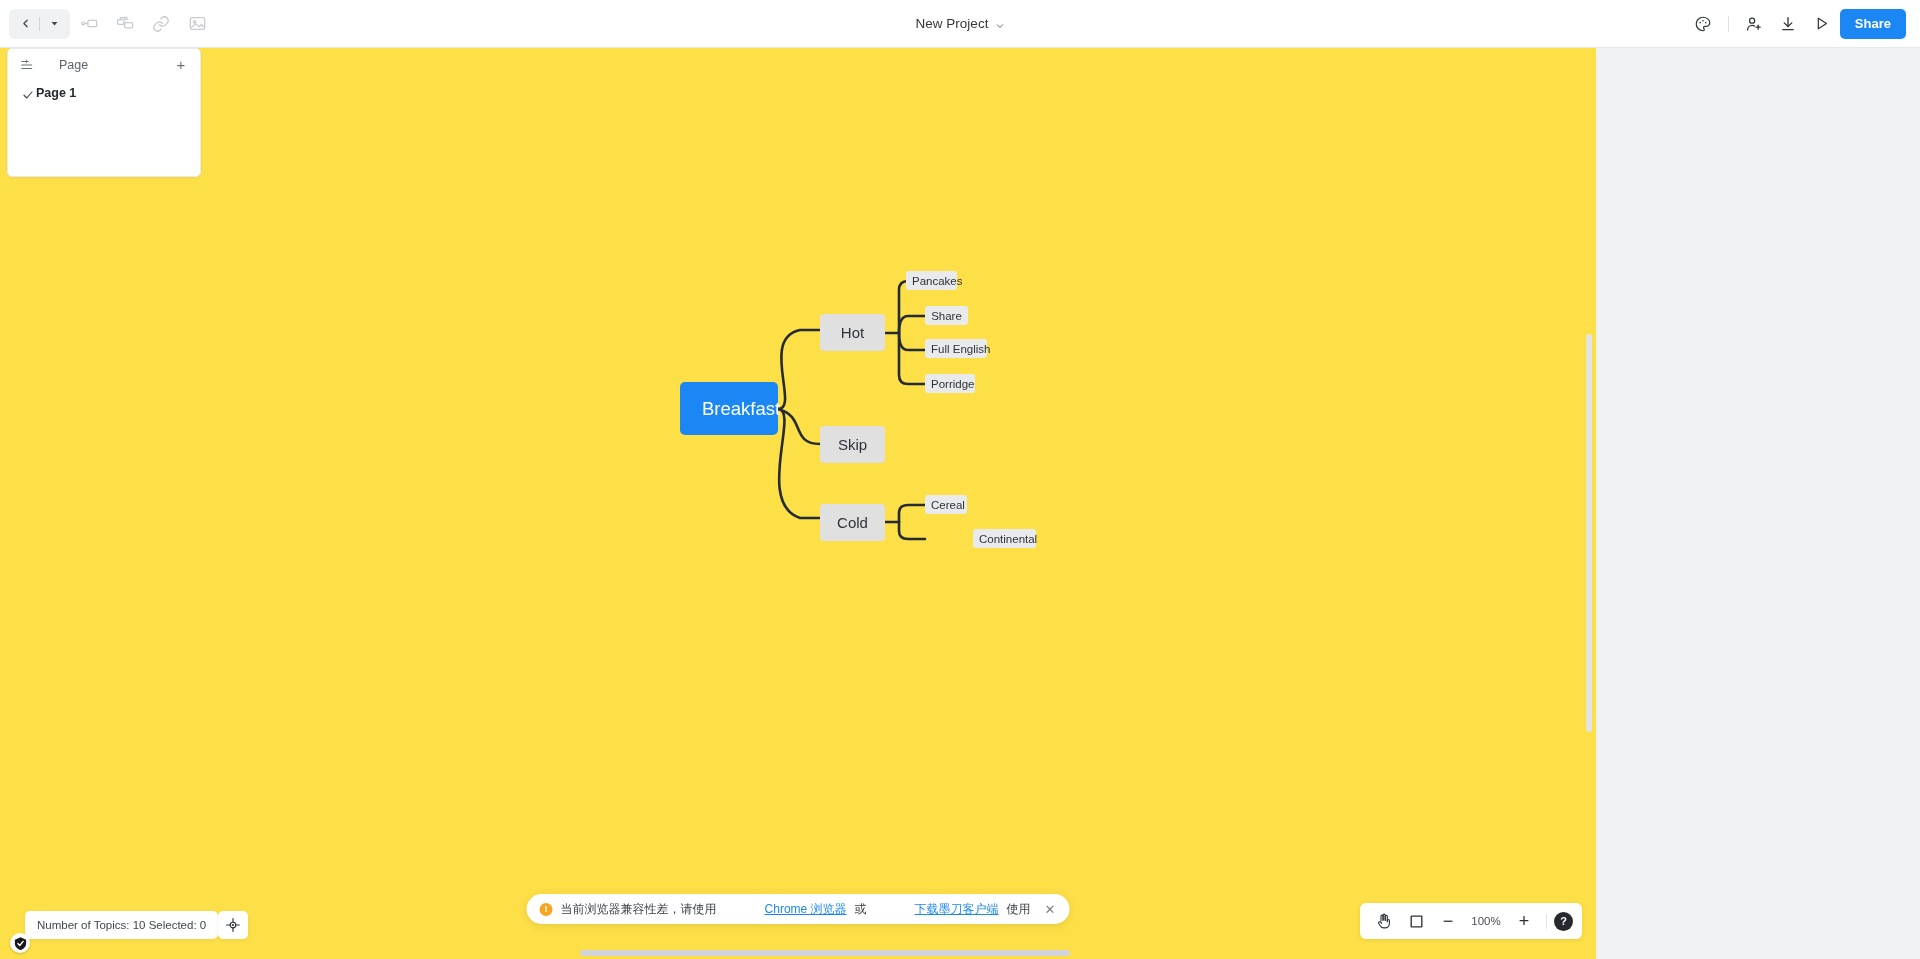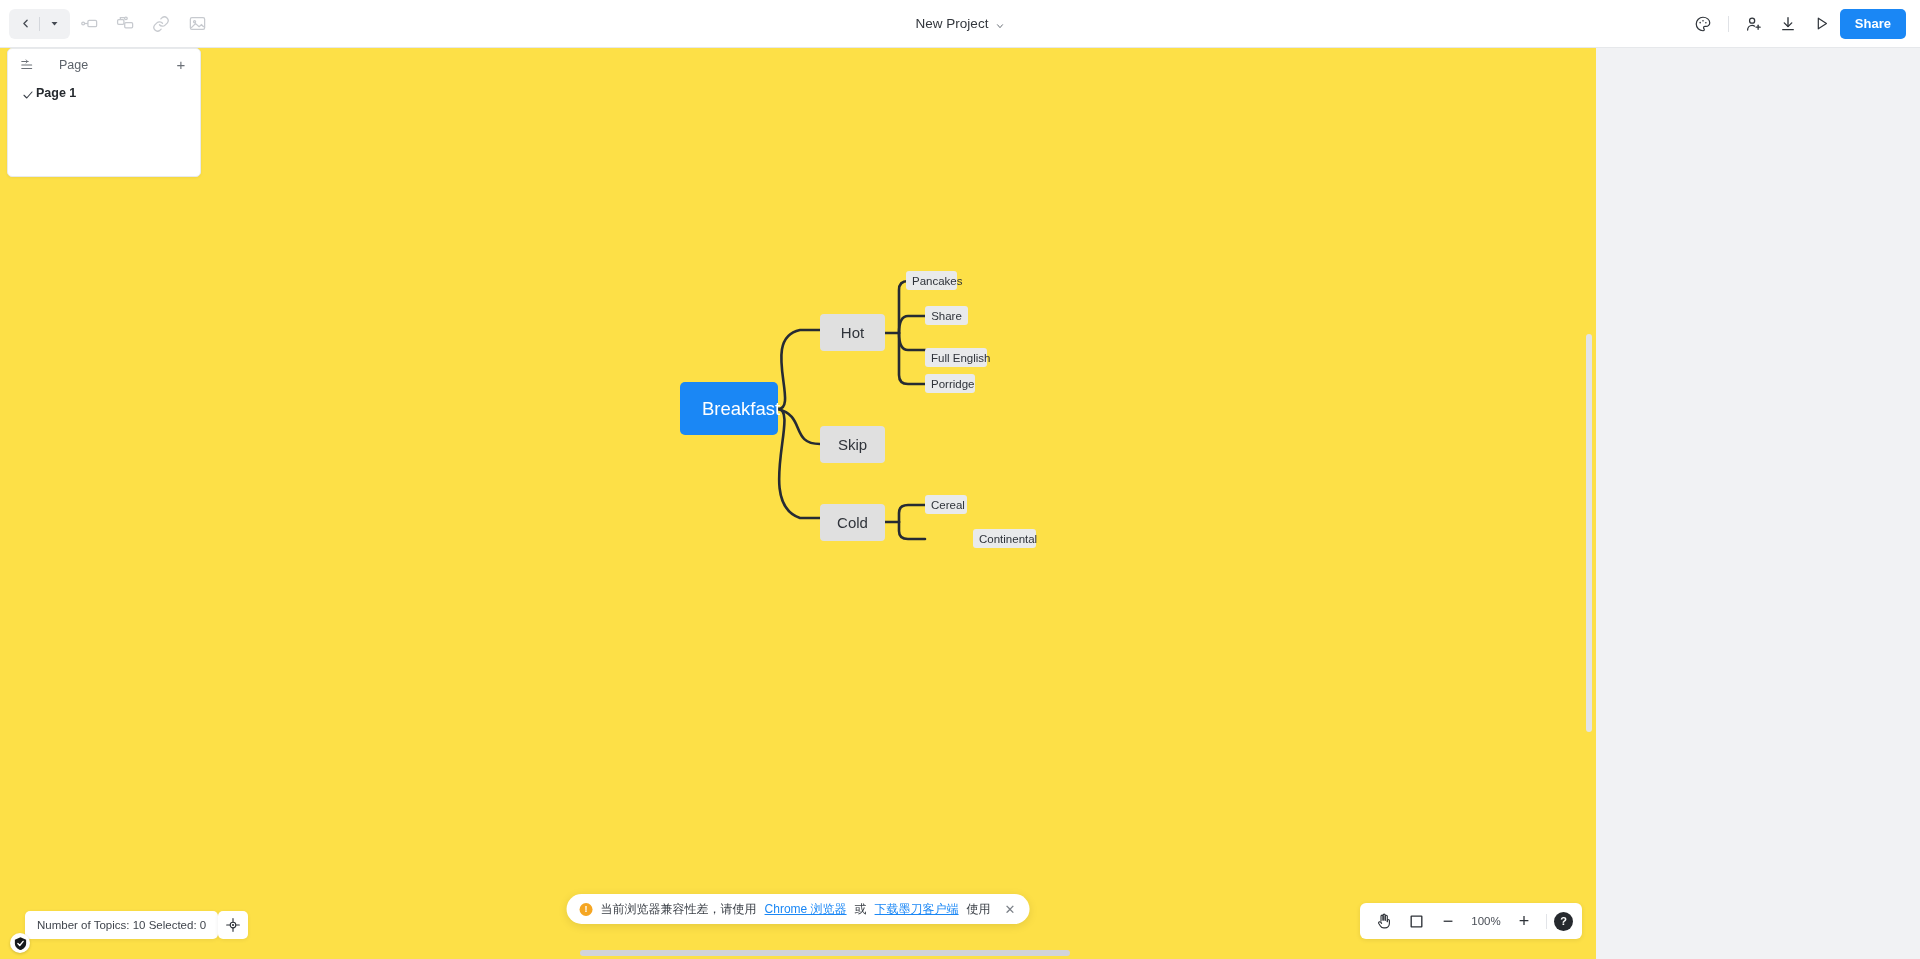--- a/index.html
+++ b/index.html
@@ -132,21 +132,21 @@
     background: #ffffff; border-radius: 20px; height: 30px;
     display: flex; align-items: center; gap: 8px; padding: 0 14px 0 13px;
     box-shadow: 0 2px 10px rgba(0,0,0,0.10); font-size: 12px; color: #3a3f46; z-index: 38;
     white-space: nowrap;
   }
   .notif .warn {
     width: 13px; height: 13px; border-radius: 50%; background: #f5a623;
     display: flex; align-items: center; justify-content: center;
     color: #fff; font-size: 9px; font-weight: bold; line-height: 1;
   }
-  .notif a { color: #1a87f5; text-decoration: underline; cursor: pointer; }
+  .notif a { color: #1a87f5; text-decoration: underline; cursor: pointer; margin-left: 40px; }
   .notif .closex {
     margin-left: 6px; color: #7b8088; cursor: pointer; font-size: 13px; line-height: 1;
   }
 
   
   .zoombar {
     position: absolute; right: 14px; bottom: 20px; height: 36px;
     background: #ffffff; border-radius: 6px; display: flex; align-items: center;
     padding: 0 9px; gap: 2px; box-shadow: 0 1px 5px rgba(0,0,0,0.09); z-index: 35;
   }
@@ -309,21 +309,21 @@
         <path d="M899 474 L899 465 Q899 457 908 457 L925 457"></path>
         <path d="M899 474 L899 483 Q899 491 908 491 L925 491"></path>
       </g>
     </svg>
 
     <div class="node root" style="left:680px; top:334px; width:98px; height:53px;padding-left:24px;">Breakfast</div>
 
     <div class="node branch" style="left:820px; top:266px; width:65px; height:37px;">Hot</div>
     <div class="node leaf" style="left:906px; top:223px; width:51px; height:19px;">Pancakes</div>
     <div class="node leaf" style="left:925px; top:258px; width:43px; height:19px; justify-content:center;">Share</div>
-    <div class="node leaf" style="left:925px; top:300px; width:62px; height:19px;">Full English</div>
+    <div class="node leaf" style="left:925px; top:291px; width:62px; height:19px;">Full English</div>
     <div class="node leaf" style="left:925px; top:326px; width:50px; height:19px;">Porridge</div>
 
     <div class="node branch" style="left:820px; top:378px; width:65px; height:37px;">Skip</div>
 
     <div class="node branch" style="left:820px; top:456px; width:65px; height:37px;">Cold</div>
     <div class="node leaf" style="left:925px; top:447px; width:42px; height:19px;">Cereal</div>
     <div class="node leaf" style="left:925px; top:481px; width:63px; height:19px;margin-left:48px;">Continental</div>
 
     <div class="vscroll"></div>
     <div class="hscroll"></div>

